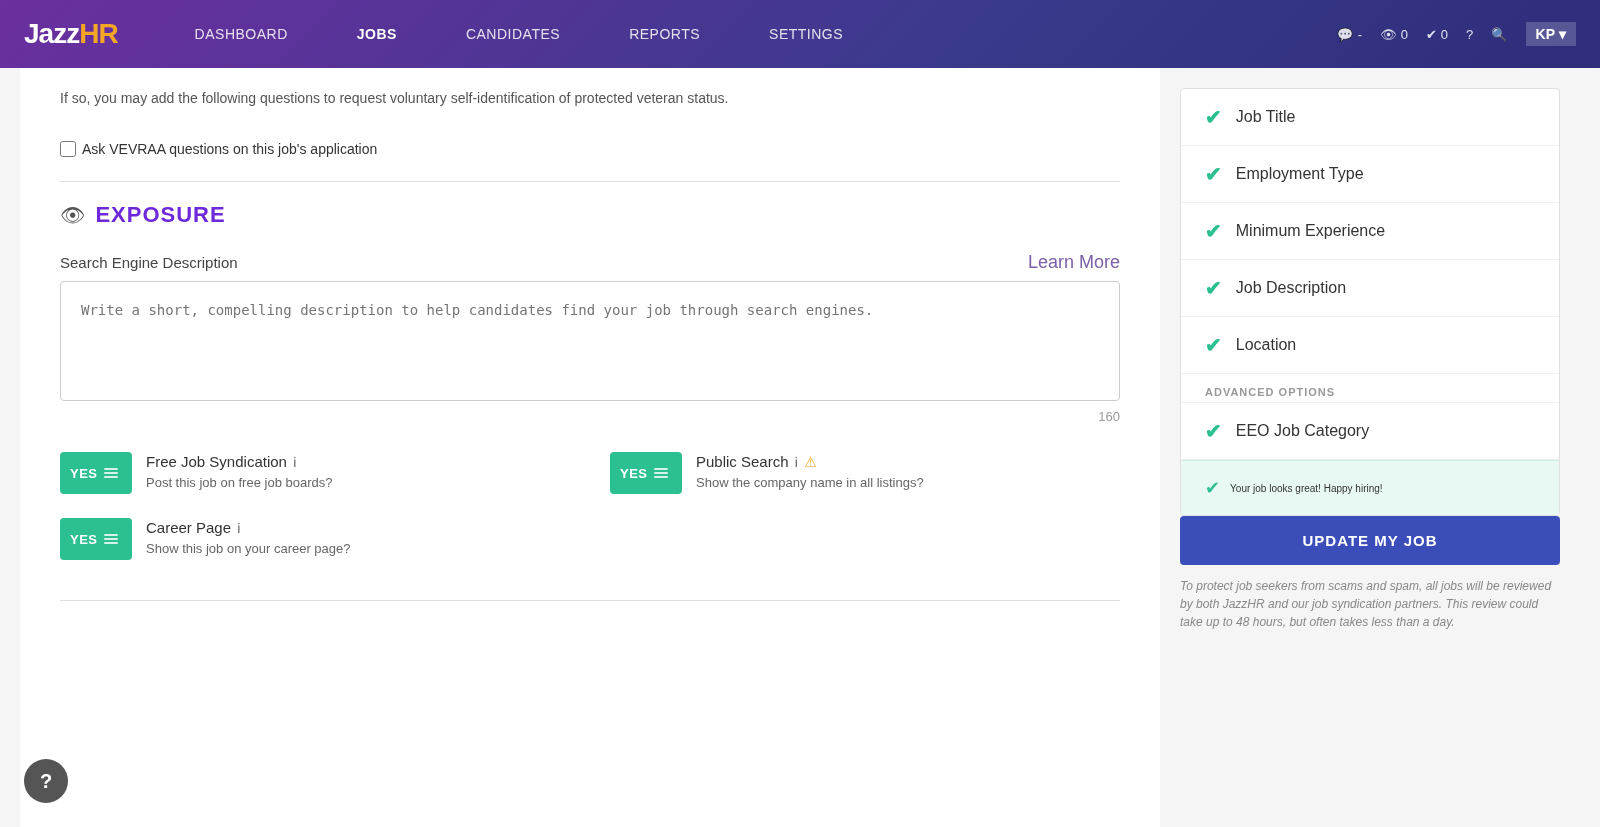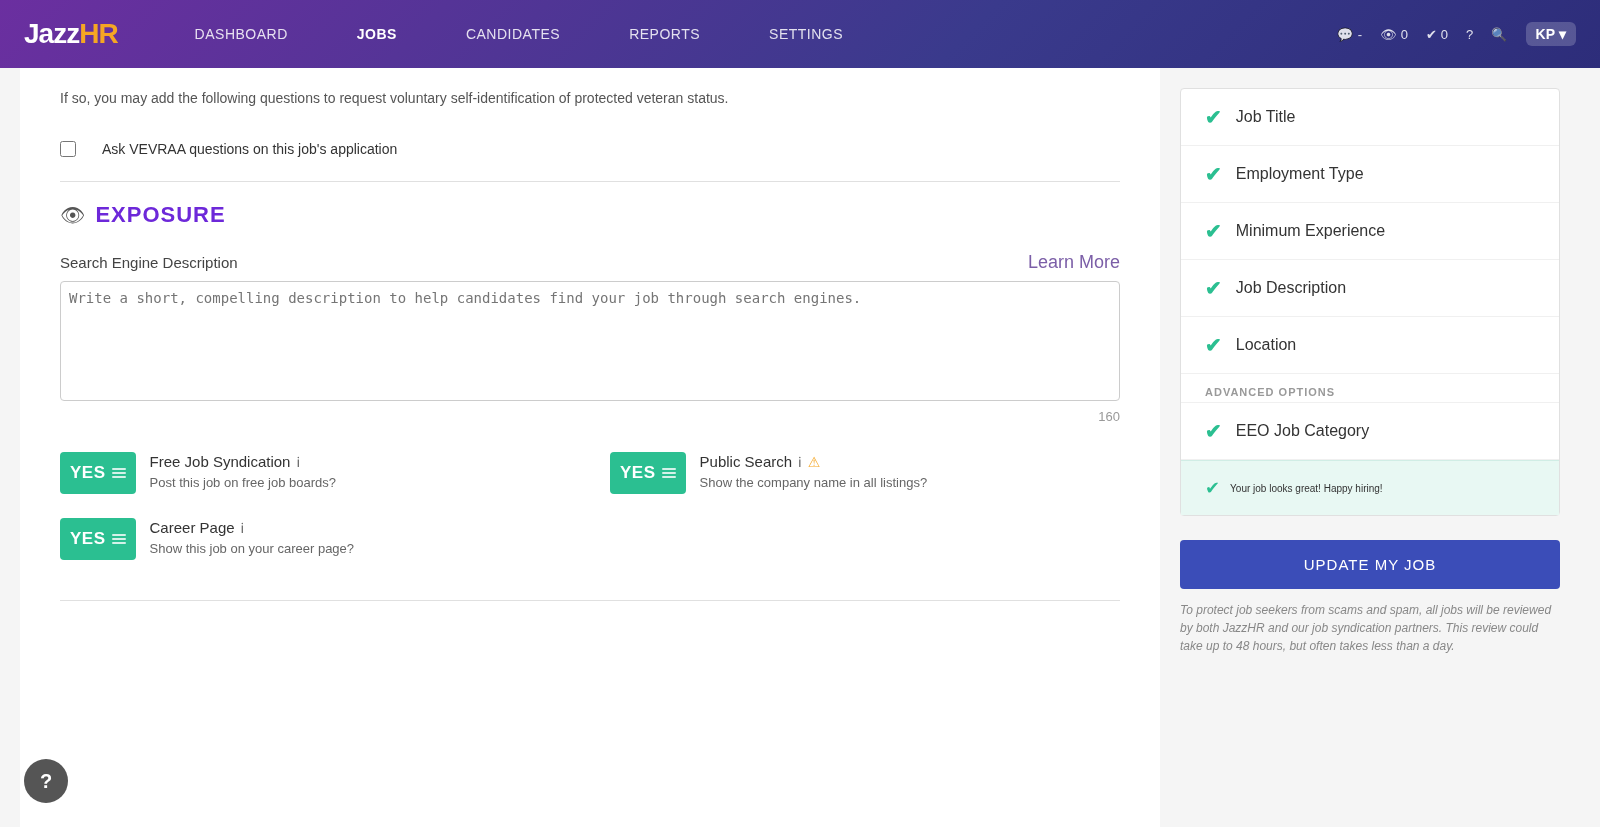--- a/index.html
+++ b/index.html
@@ -29,21 +29,21 @@
       text-decoration: none;
       padding-left: 41px;
     }
     .nav-item.active { color: white; font-weight: 700; }
     .header-right { display: flex; align-items: center; gap: 18px; }
     .header-icon { color: rgba(255,255,255,0.85); font-size: 18px; cursor: pointer; display: flex; align-items: center; gap: 4px; }
     .header-icon span { font-size: 13px; }
     .header-avatar {
       background: rgba(255,255,255,0.2);
       color: white;
-      border-radius: 6px;
+      border-radius: 0;
       padding: 4px 10px;
       font-size: 14px;
       font-weight: 600;
       cursor: pointer;
       display: flex; align-items: center; gap: 4px;
     }
 
     
     .main {
       display: flex;
@@ -64,21 +64,21 @@
     
     .vevraa-text {
       color: #555;
       font-size: 14px;
       margin-bottom: 32px;
       line-height: 1.5;
     }
     .checkbox-row {
       display: flex;
       align-items: center;
-      gap: 26px;
+      gap: 6px;
       margin-bottom: 24px;
     }
     .checkbox-row input[type="checkbox"] { width: 16px; height: 16px; cursor: pointer; }
     .checkbox-label { color: #333; font-size: 14px; }
 
     .section-divider { border: none; border-top: 1px solid #e0e0e0; margin: 20px 0; }
 
     
     .section-title {
       display: flex;
@@ -105,21 +105,21 @@
       align-items: center;
       margin-bottom: 8px;
     }
     .field-label { font-size: 15px; color: #444; font-weight: 400; }
     .learn-more { color: #7b5ea7; font-size: 18px; cursor: pointer; text-decoration: none; }
     .description-textarea {
       width: 100%;
       height: 120px;
       border: 1px solid #ccc;
       border-radius: 4px;
-      padding: 8px;
+      padding: 20px;
       font-size: 14px;
       color: #999;
       resize: none;
       outline: none;
     }
     .char-count { text-align: right; color: #999; font-size: 13px; margin-top: 4px; }
 
     
     .toggle-grid {
       display: grid;
@@ -141,21 +141,21 @@
       font-size: 12px;
       font-weight: 700;
       cursor: pointer;
       display: flex;
       align-items: center;
       gap: 6px;
       min-width: 72px;
       height: 42px;
       flex-shrink: 0;
     }
-    .toggle-label-yes { font-size: 17px; font-weight: 700; letter-spacing: 0.5px; }
+    .toggle-label-yes { font-size: 13px; font-weight: 700; letter-spacing: 0.5px; }
     .toggle-info {
       display: flex;
       flex-direction: column;
     }
     .toggle-title {
       font-size: 15px;
       color: #333;
       font-weight: 500;
       display: flex;
       align-items: center;
@@ -216,25 +216,25 @@
     .happy-text { font-size: 10px; color: #333; font-weight: 400; }
 
     .update-btn {
       width: 100%;
       background: #3b4db8;
       color: white;
       border: none;
       border-radius: 4px;
       padding: 16px;
       font-size: 15px;
-      font-weight: 400;
+      font-weight: 700;
       letter-spacing: 1px;
       cursor: pointer;
       text-transform: uppercase;
-      margin-top: 24px;
+      margin-top: 0;
     }
 
     .disclaimer {
       margin-top: 12px;
       font-size: 12px;
       color: #888;
       line-height: 1.5;
       font-style: italic;
     }
 

